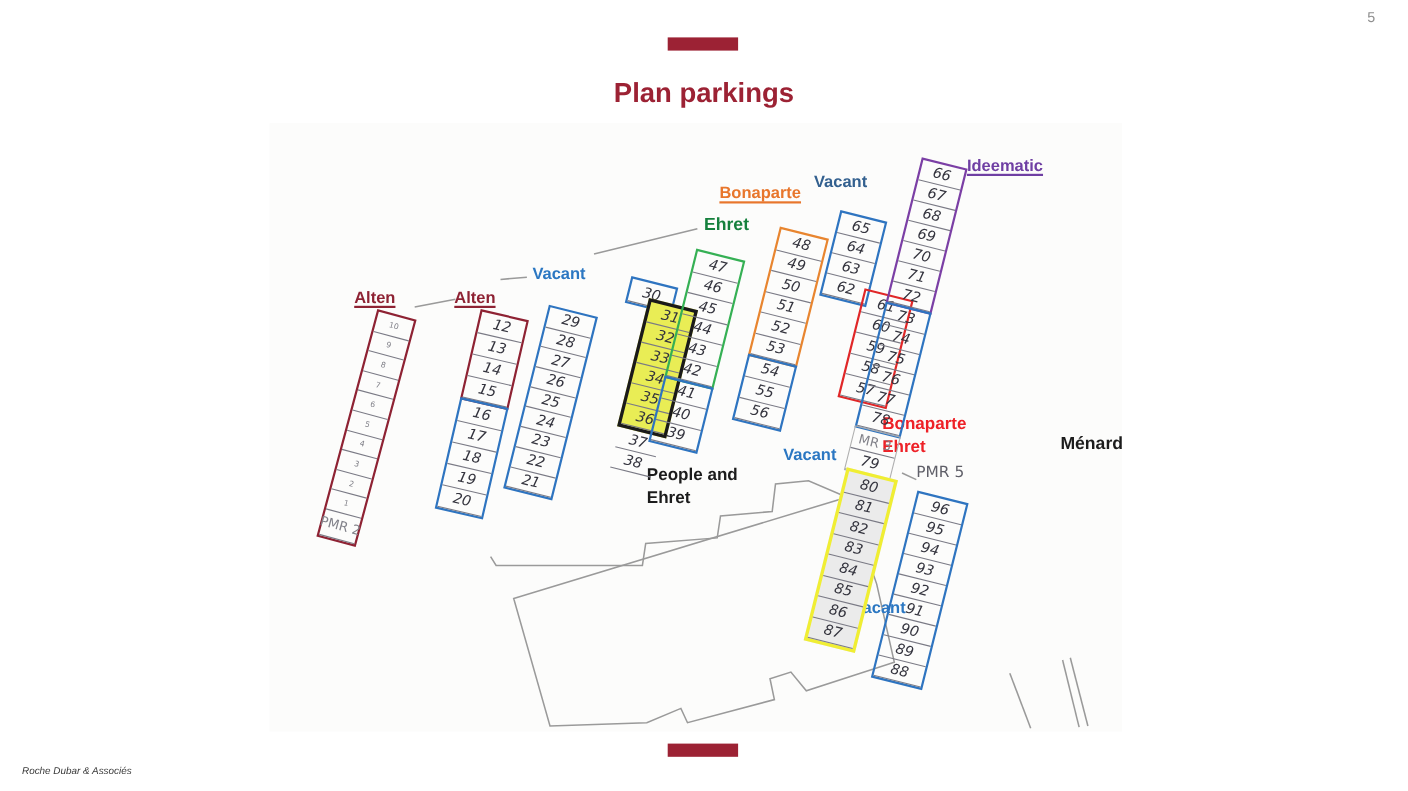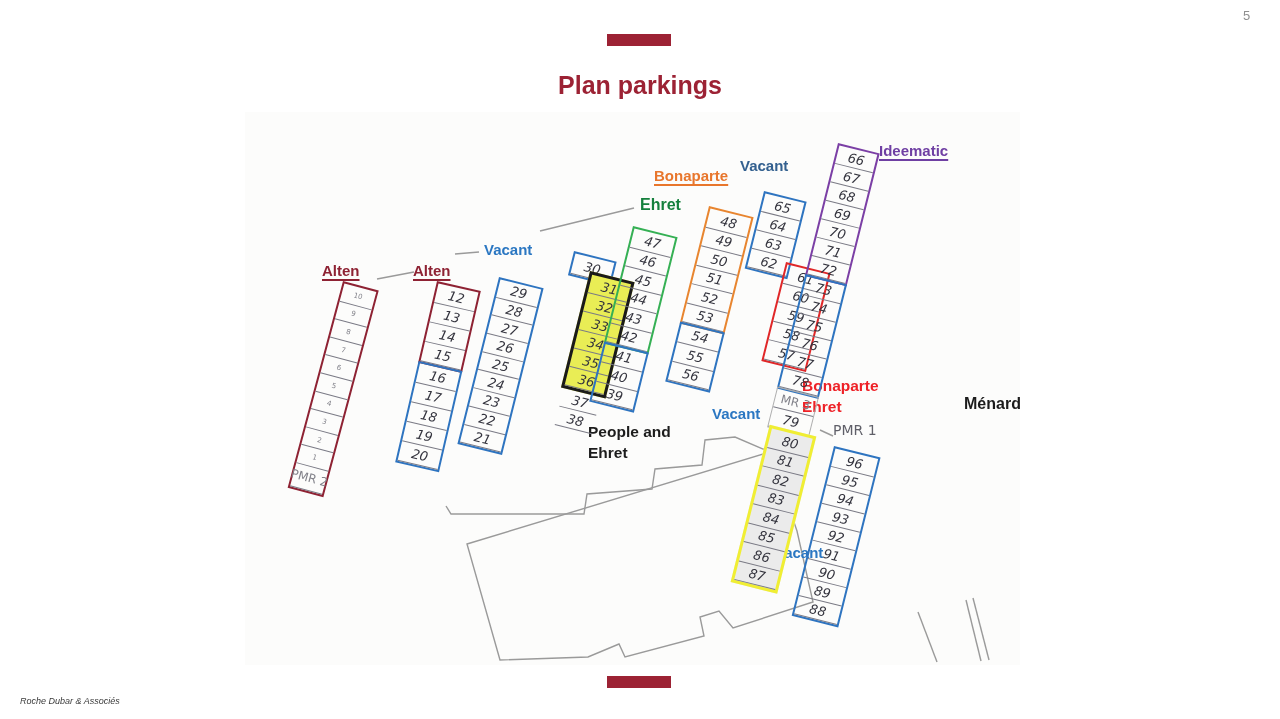--- a/index.html
+++ b/index.html
@@ -56,21 +56,21 @@
     <div class="plan-label underlined" style="left: 654px; top: 166px; color: rgb(232, 118, 44); font-size: 15px;">Bonaparte</div>
     <div class="plan-label" style="left: 740px; top: 156px; color: rgb(51, 96, 143); font-size: 15px;">Vacant</div>
     <div class="plan-label underlined" style="left: 879px; top: 141px; color: rgb(111, 63, 163); font-size: 15px;">Ideematic</div>
     <div class="plan-label" style="left: 802px; top: 376px; color: rgb(238, 33, 39); font-size: 15.5px;">Bonaparte
 Ehret</div>
     <div class="plan-label" style="left: 964px; top: 393px; color: rgb(28, 28, 28); font-size: 16px;">Ménard</div>
     <div class="plan-label" style="left: 588px; top: 422px; color: rgb(28, 28, 28); font-size: 15.5px;">People and
 Ehret</div>
     <div class="plan-label" style="left: 712px; top: 404px; color: rgb(43, 119, 194); font-size: 15px;">Vacant</div>
     <div class="plan-label" style="left: 775px; top: 543px; color: rgb(43, 119, 194); font-size: 15px;">Vacant</div>
-    <div class="plan-label printed" style="left: 833px; top: 421px; color: rgb(95, 95, 104); font-size: 14px;">PMR 1</div>
+    <div class="plan-label printed" style="left: 833px; top: 421px; color: rgb(95, 95, 104); font-size: 14px;">PMR 5</div>
     <div class="col" style="left: 343px; top: 281px; width: 37px; transform: rotate(15deg);">
       <div class="grp" style="border-width: 2.4px; border-color: rgb(142, 34, 51);">
         <div class="cell printed" style="height: 18.6px; font-size: 7px;">10</div>
         <div class="cell printed" style="height: 18.6px; font-size: 7px;">9</div>
         <div class="cell printed" style="height: 18.6px; font-size: 7px;">8</div>
         <div class="cell printed" style="height: 18.6px; font-size: 7px;">7</div>
         <div class="cell printed" style="height: 18.6px; font-size: 7px;">6</div>
         <div class="cell printed" style="height: 18.6px; font-size: 7px;">5</div>
         <div class="cell printed" style="height: 18.6px; font-size: 7px;">4</div>
         <div class="cell printed" style="height: 18.6px; font-size: 7px;">3</div>

